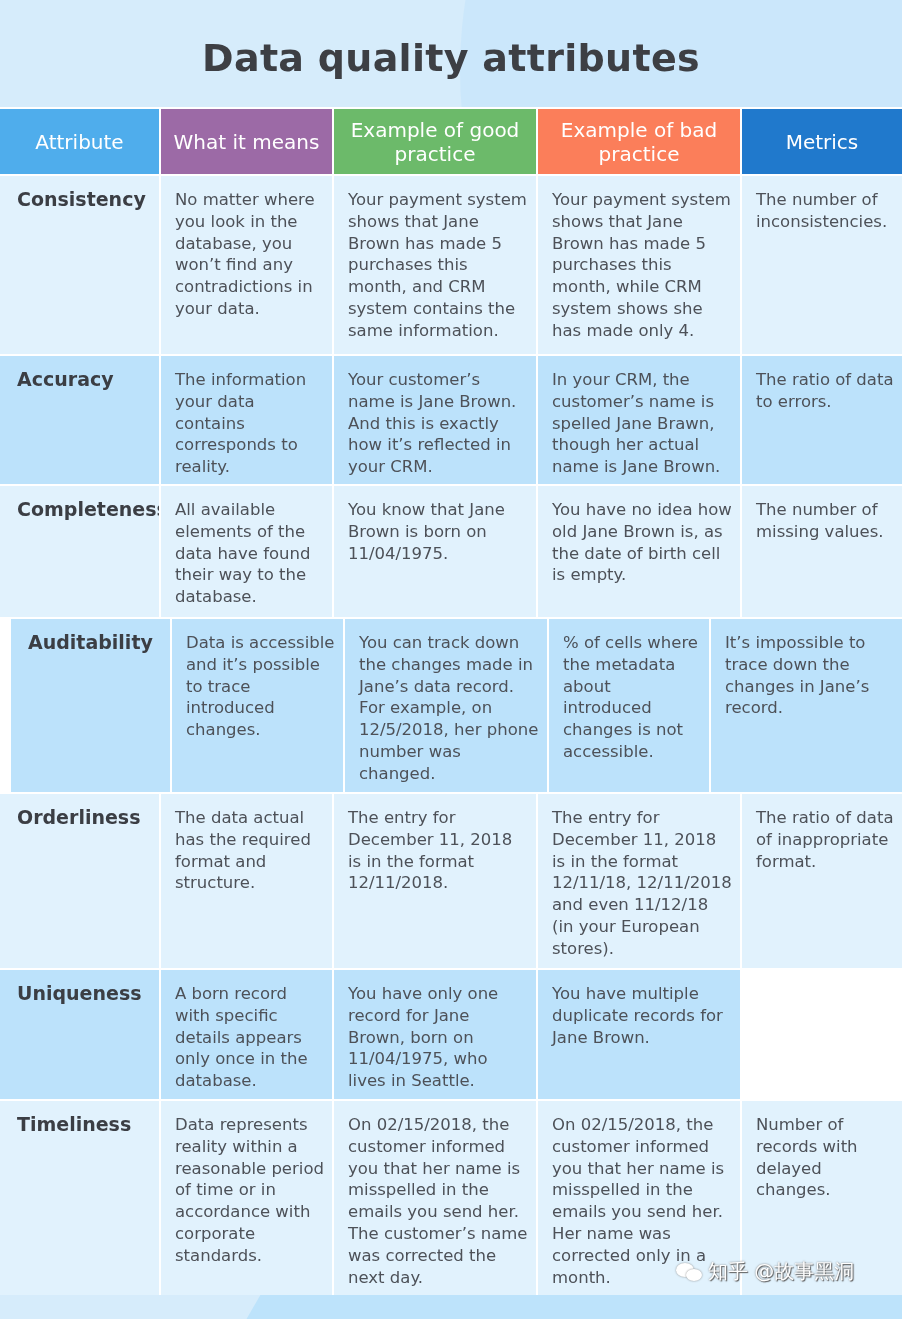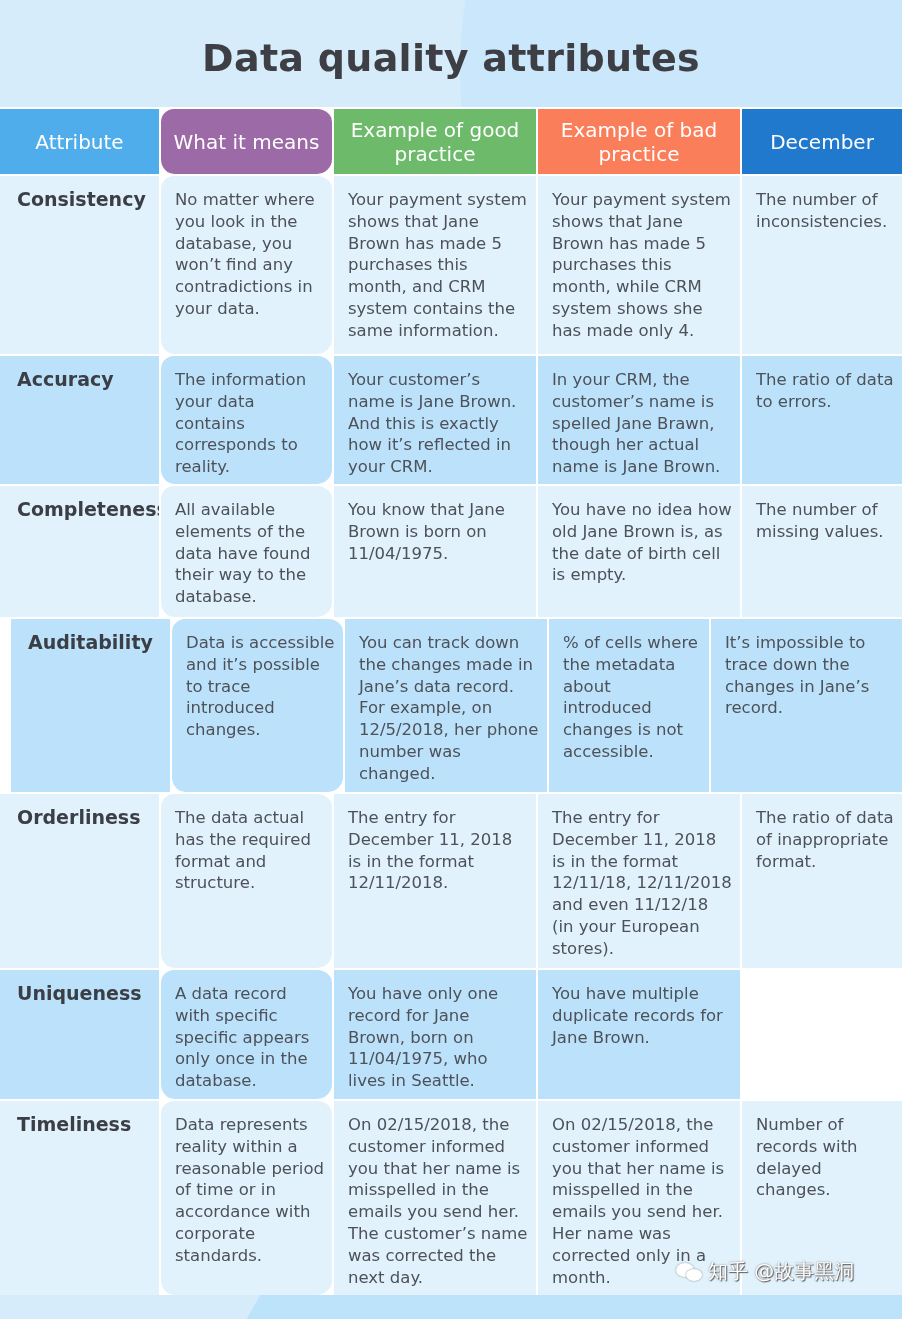--- a/index.html
+++ b/index.html
@@ -22,21 +22,21 @@
     font-size: 38px; color: #3d3f44; letter-spacing: 0.3px;
   }
   .table {
     position: absolute; left: 0; top: 107px; width: 902px;
     background: #ffffff;
   }
   .row { display: flex; position: relative; }
   .cell { box-sizing: border-box; flex: none; border-left: 2px solid #ffffff; border-top: 2px solid #ffffff; }
   .cell:first-child { border-left: none; }
   .c1 { width: 159px; }
-  .c2 { width: 173px; border-radius: 15px; }
+  .c2 { width: 173px; }
   .c3 { width: 204px; }
   .c4 { width: 204px; }
   .c5 { width: 162px; }
   .hdr .cell {
     height: 67px; display: flex; align-items: center; justify-content: center;
     text-align: center; color: #ffffff; font-size: 20px; line-height: 24px;
     font-family: "DejaVu Sans", sans-serif;
   }
   .h-attr { background: #4fadec; }
   .h-mean { background: #9c6aa6; }
@@ -72,21 +72,21 @@
 <div class="bg-bottom"></div>
 
 <div class="title">Data quality attributes</div>
 
 <div class="table">
   <div class="row hdr">
     <div class="cell c1 h-attr">Attribute</div>
     <div class="cell c2 h-mean">What it means</div>
     <div class="cell c3 h-good">Example of good practice</div>
     <div class="cell c4 h-bad">Example of bad practice</div>
-    <div class="cell c5 h-met">December</div>
+    <div class="cell c5 h-met">Metrics</div>
   </div>
 
   <div class="row body-row light r1">
     <div class="cell c1">Consistency</div>
     <div class="cell c2">No matter where you look in the database, you won’t find any contradictions in your data.</div>
     <div class="cell c3">Your payment system shows that Jane Brown has made 5 purchases this month, and CRM system contains the same information.</div>
     <div class="cell c4">Your payment system shows that Jane Brown has made 5 purchases this month, while CRM system shows she has made only 4.</div>
     <div class="cell c5">The number of inconsistencies.</div>
   </div>
 
@@ -117,21 +117,21 @@
   <div class="row body-row light r5">
     <div class="cell c1">Orderliness</div>
     <div class="cell c2">The data actual has the required format and structure.</div>
     <div class="cell c3">The entry for December 11, 2018 is in the format 12/11/2018.</div>
     <div class="cell c4">The entry for December 11, 2018 is in the format 12/11/18, 12/11/2018 and even 11/12/18 (in your European stores).</div>
     <div class="cell c5">The ratio of data of inappropriate format.</div>
   </div>
 
   <div class="row body-row dark r6">
     <div class="cell c1">Uniqueness</div>
-    <div class="cell c2">A data record with specific specific appears only once in the database.</div>
+    <div class="cell c2">A born record with specific details appears only once in the database.</div>
     <div class="cell c3">You have only one record for Jane Brown, born on 11/04/1975, who lives in Seattle.</div>
     <div class="cell c4">You have multiple duplicate records for Jane Brown.</div>
   </div>
 
   <div class="row body-row light r7">
     <div class="cell c1">Timeliness</div>
     <div class="cell c2">Data represents reality within a reasonable period of time or in accordance with corporate standards.</div>
     <div class="cell c3">On 02/15/2018, the customer informed you that her name is misspelled in the emails you send her. The customer’s name was corrected the next day.</div>
     <div class="cell c4">On 02/15/2018, the customer informed you that her name is misspelled in the emails you send her. Her name was corrected only in a month.</div>
     <div class="cell c5">Number of records with delayed changes.</div>

